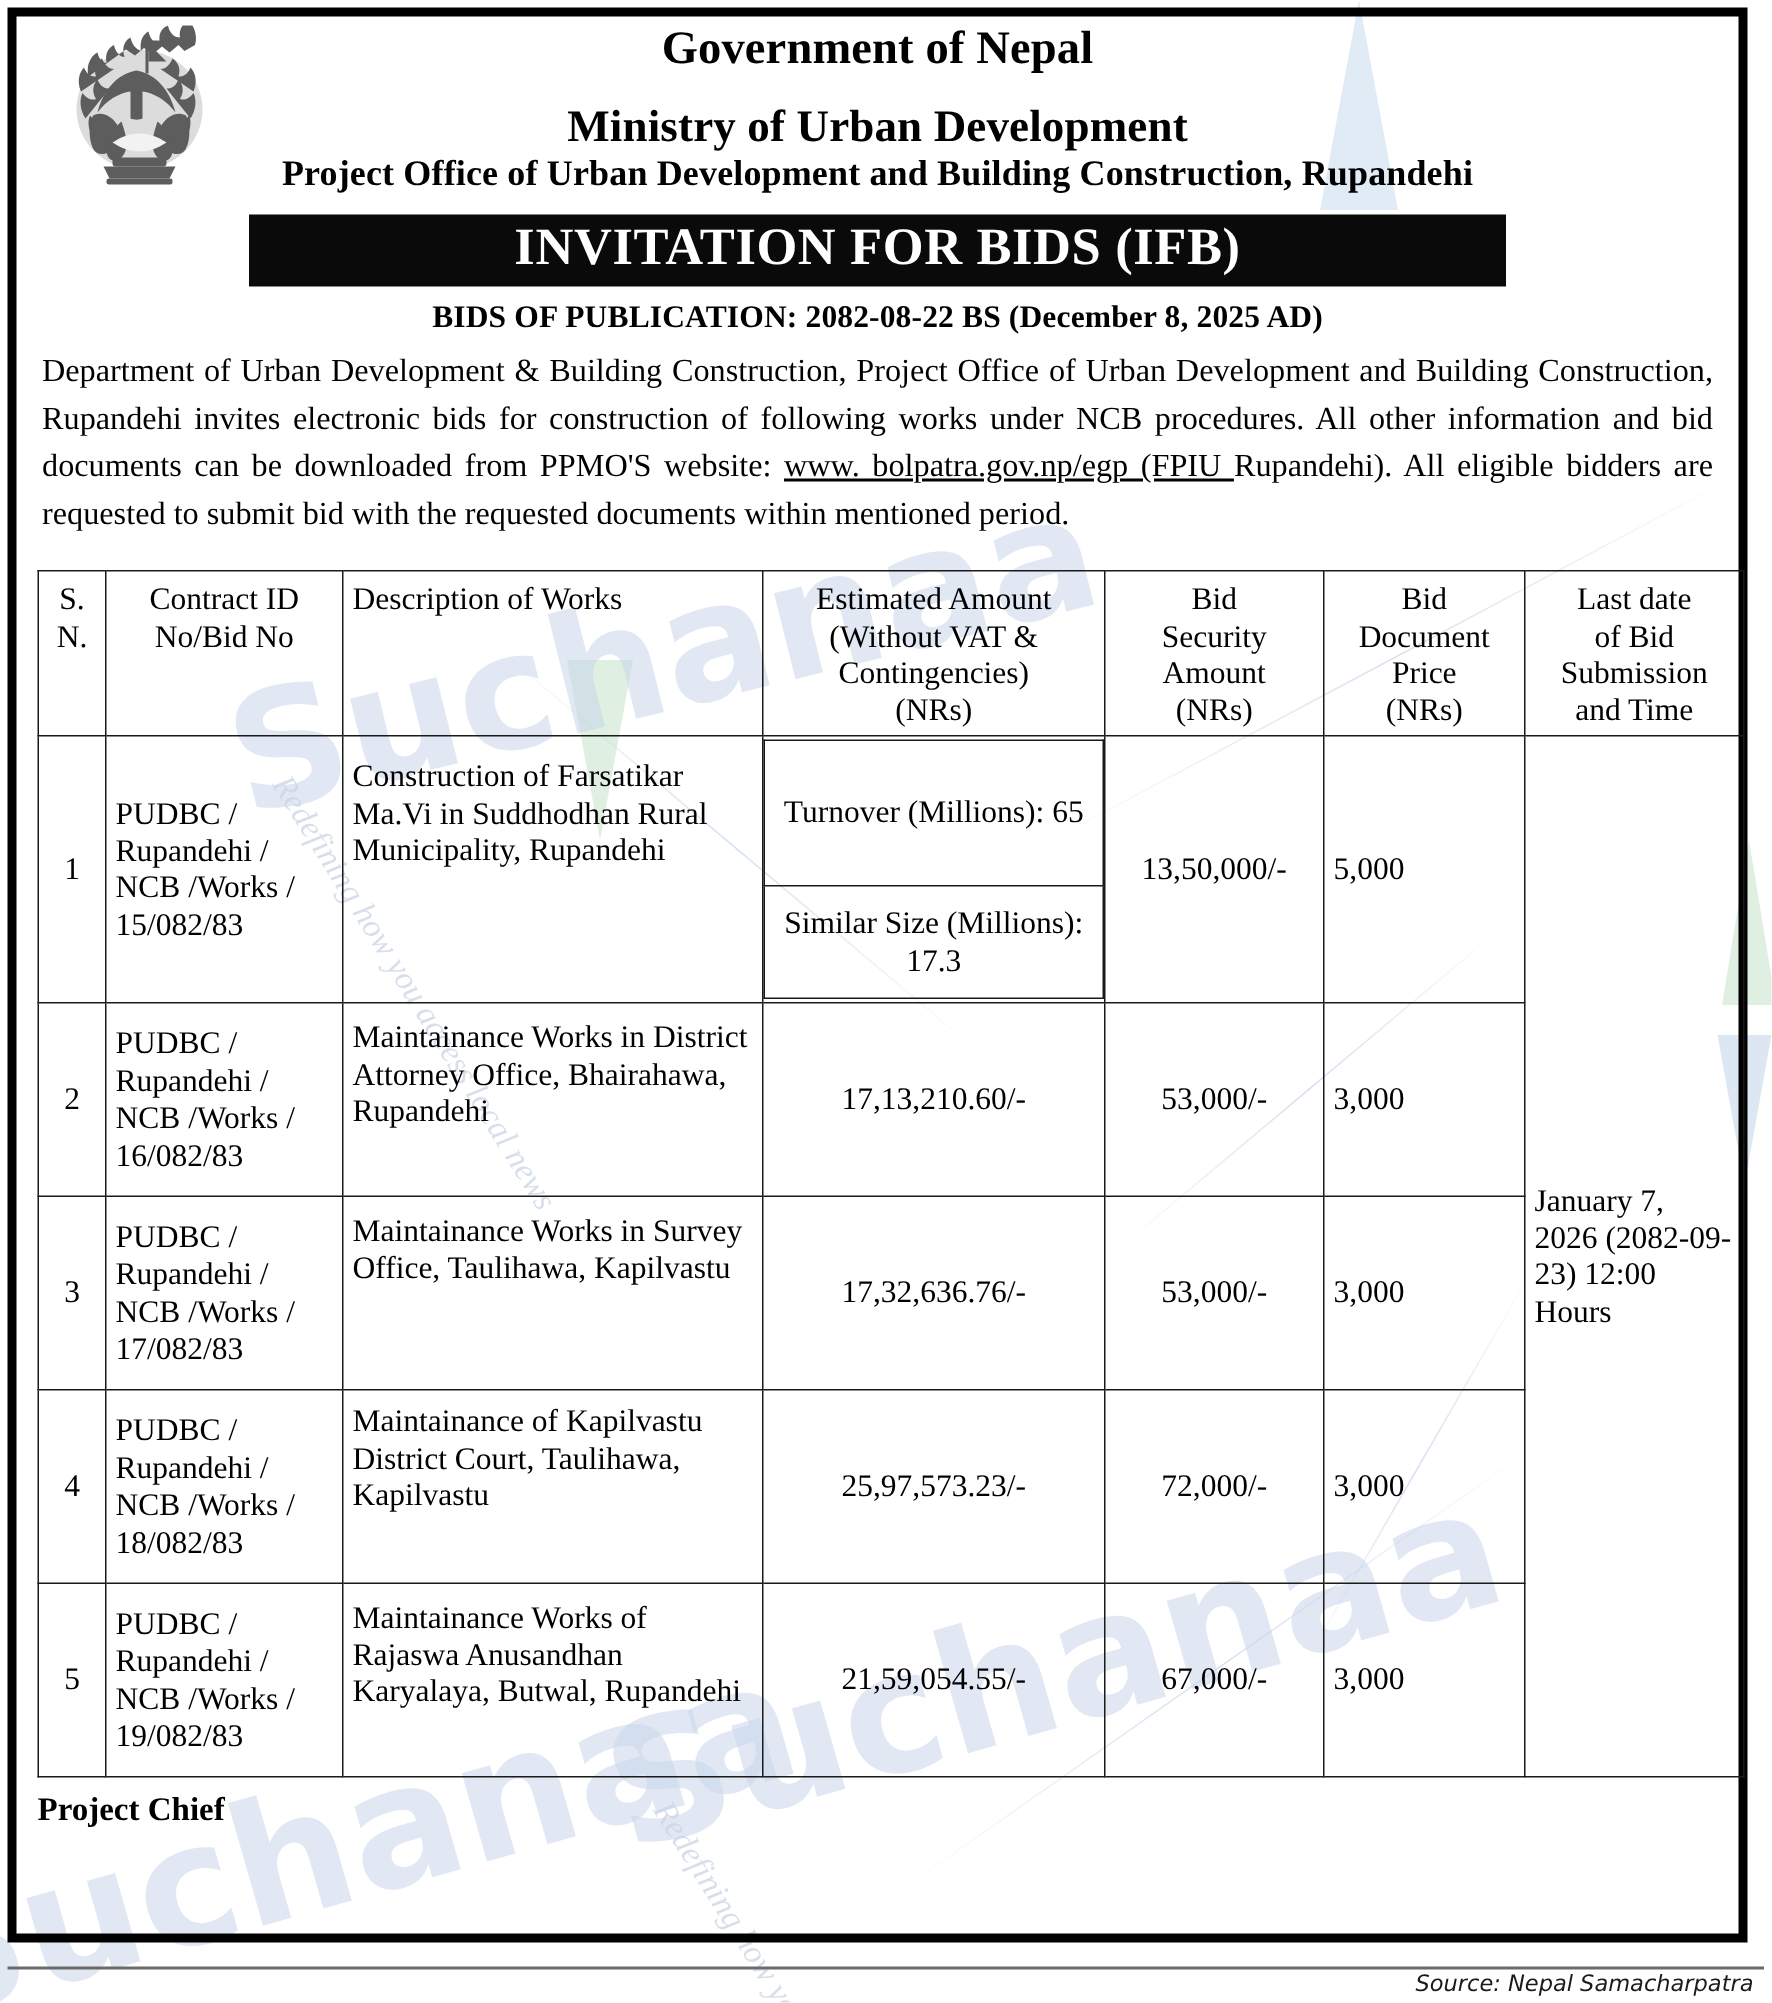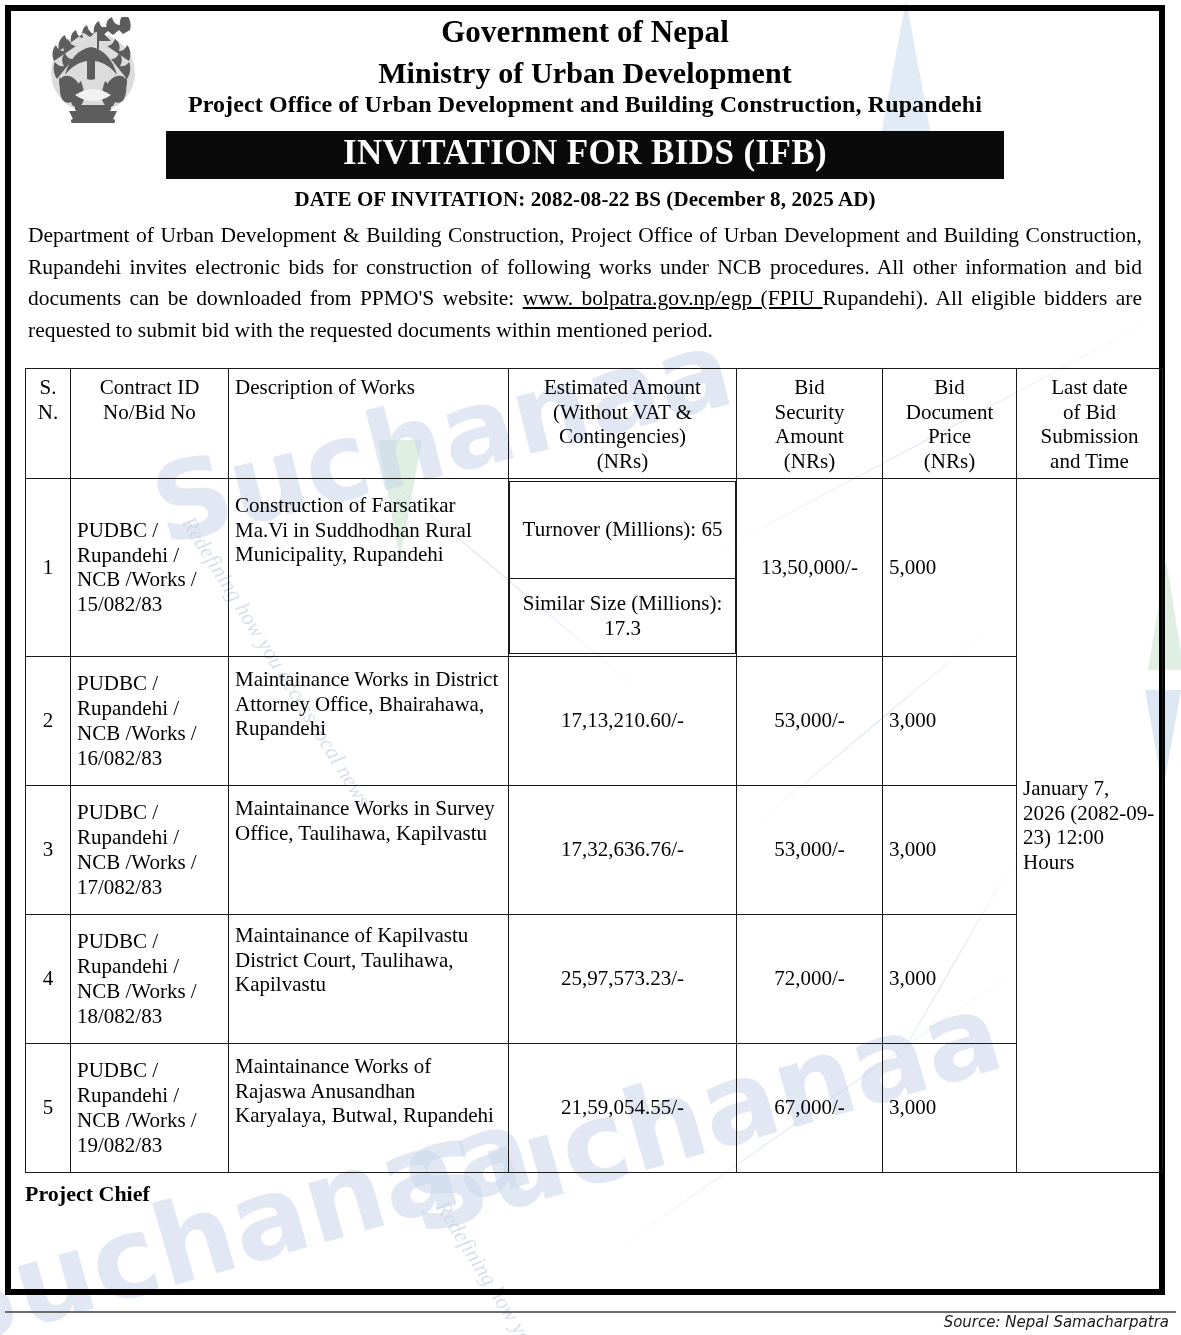--- a/index.html
+++ b/index.html
@@ -83,21 +83,21 @@
     width: 96px;
     height: 110px;
   }
   .head-line {
     text-align: center;
     font-weight: bold;
     line-height: 1.12;
     letter-spacing: .1px;
   }
   #head-1 { font-size: 31px; }
-  #head-2 { font-size: 30px; margin-top: 6px; }
+  #head-2 { font-size: 30px; margin-top: 18px; }
   #head-3 { font-size: 26px; margin-top: 3px; }
   #head-4 { font-size: 24px; margin-top: 2px; }
 
   #ifb-banner {
     margin: 13px auto 0 auto;
     width: 838px;
     background: #0a0a0a;
     color: #ffffff;
     text-align: center;
     font-size: 35px;
@@ -264,21 +264,21 @@
     </svg>
 
     <div class="head-line" id="head-1">Government of Nepal</div>
     <div class="head-line" id="head-2">Ministry of Urban Development</div>
     <div class="head-line" id="head-4">Project Office of Urban Development and Building Construction, Rupandehi</div>
   </div>
 
   <div id="ifb-banner">INVITATION FOR BIDS (IFB)</div>
 
   <div id="pub-date">
-    <span class="lbl">DATE OF INVITATION</span><span>: </span><span>2082-08-22 BS (December 8, 2025 AD)</span>
+    <span class="lbl">BIDS OF PUBLICATION</span><span>: </span><span>2082-08-22 BS (December 8, 2025 AD)</span>
   </div>
 
   <p id="intro"><span>Department of Urban Development &amp; Building Construction, Project Office of Urban Development and Building Construction, Rupandehi invites electronic bids for construction of following works under NCB procedures. All other information and bid documents can be downloaded from PPMO'S website: </span><span class="url">www. bolpatra.gov.np/egp (FPIU </span><span>Rupandehi). All eligible bidders are requested to submit bid with the requested documents within mentioned period.</span></p>
 
   <table id="bid-table">
     <colgroup>
       <col class="c-sn">
           <col class="c-cid">
           <col class="c-desc">
           <col class="c-est">

